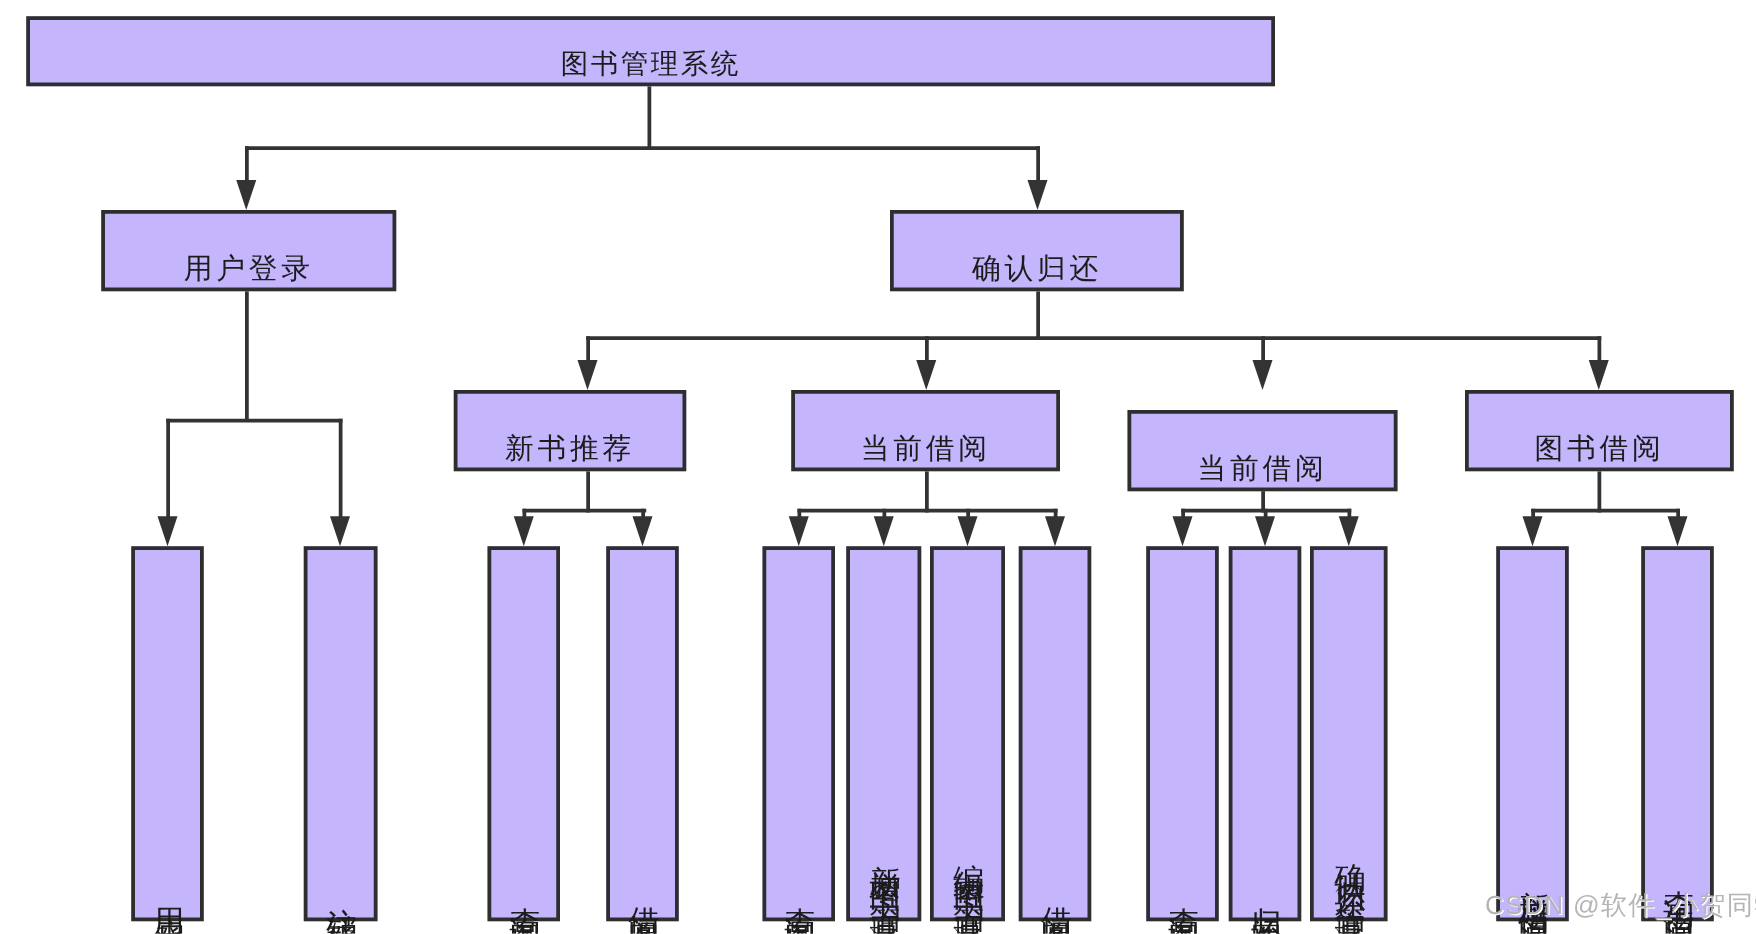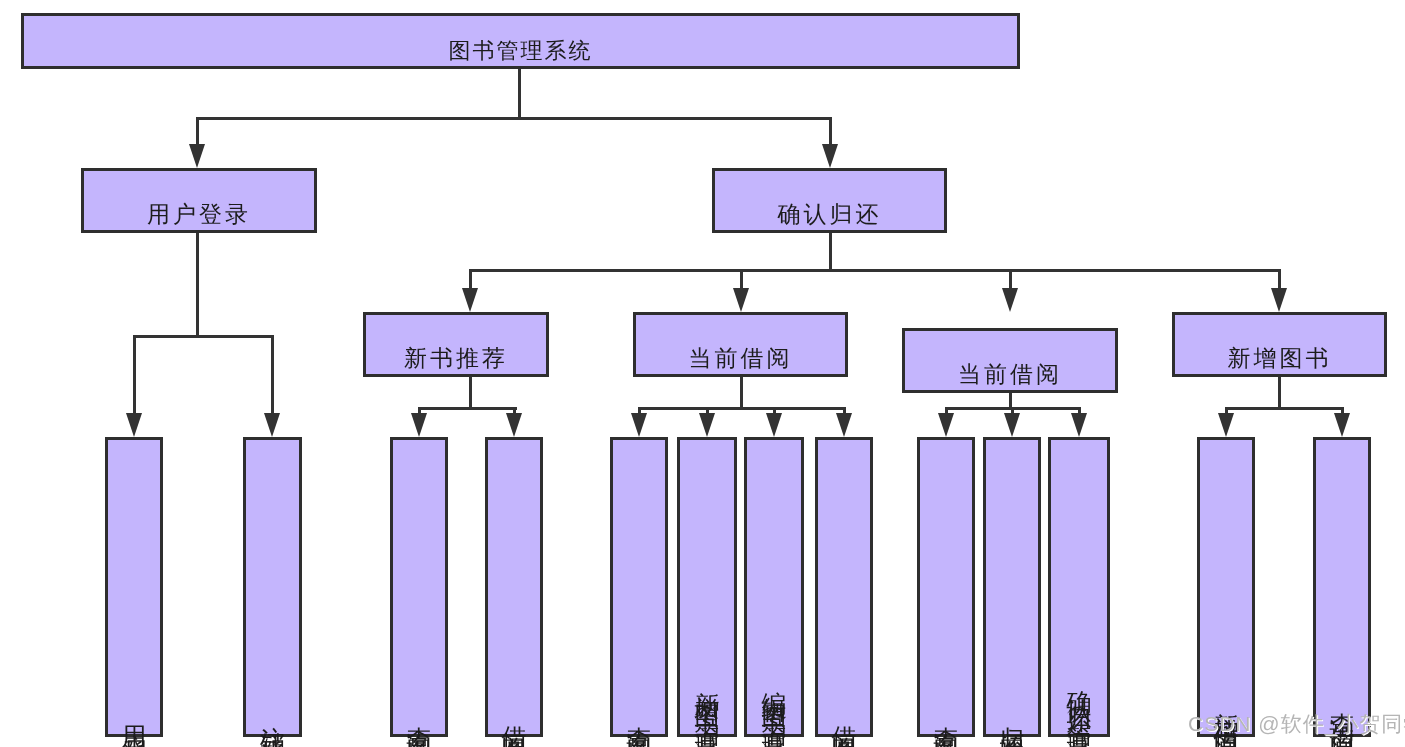--- a/index.html
+++ b/index.html
@@ -82,21 +82,21 @@
 
   <div class="node hnode" style="left:633px; top:312px; width:215px; height:65px;">
     <span>当前借阅</span>
   </div>
 
   <div class="node hnode" style="left:902px; top:312px; width:216px; height:65px;margin-top:16px;">
     <span>当前借阅</span>
   </div>
 
   <div class="node hnode" style="left:1172px; top:312px; width:215px; height:65px;">
-    <span>新增图书</span>
+    <span>图书借阅</span>
   </div>
 
   <div class="node vnode" style="left:105px; top:437px; width:58px; height:300px;">
     <span>用户登录</span>
   </div>
 
   <div class="node vnode" style="left:243px; top:437px; width:59px; height:300px;">
     <span>注销登录</span>
   </div>
 

